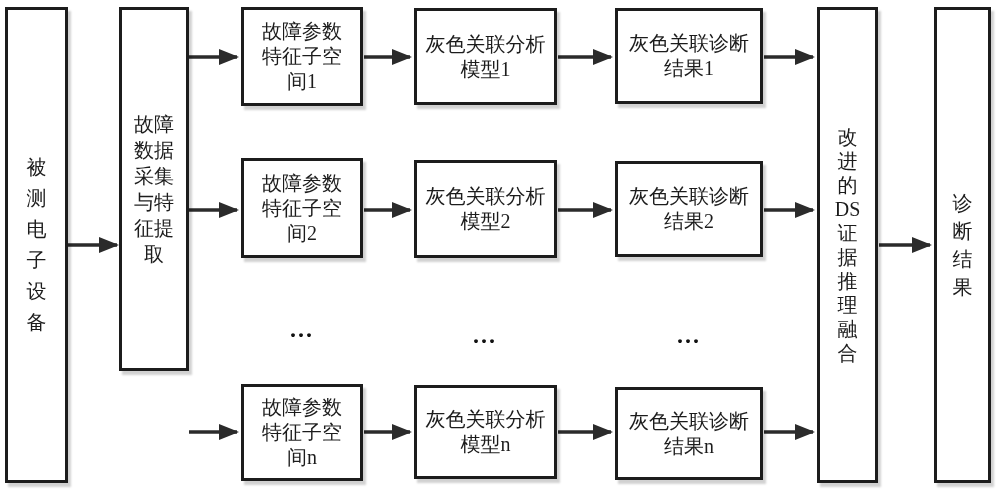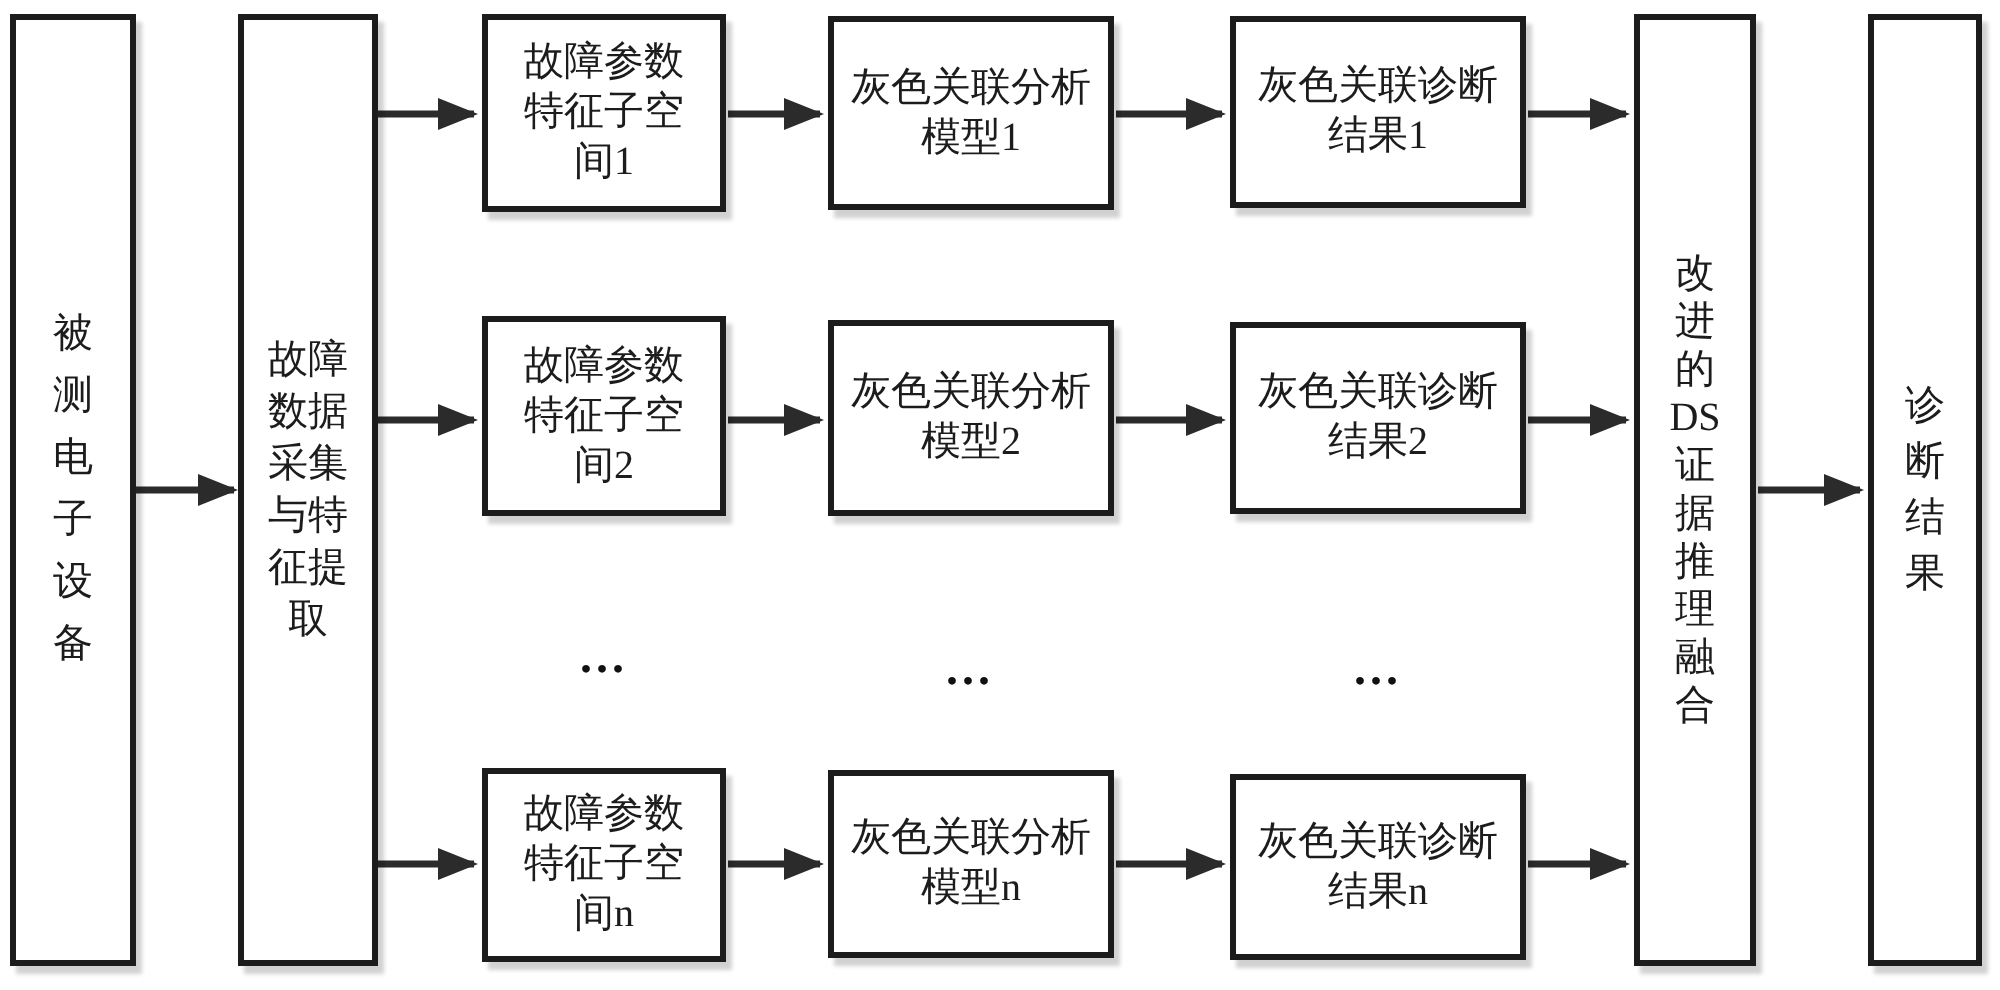--- a/index.html
+++ b/index.html
@@ -79,21 +79,21 @@
 
   <div class="node" style="left:5px;top:7px;width:63px;height:476px">
     <span class="lbl lh-device">被
 测
 电
 子
 设
 备</span>
   </div>
 
-  <div class="node" style="left:119px;top:7px;width:70px;height:476px">
+  <div class="node" style="left:119px;top:7px;width:70px;height:364px">
     <span class="lbl lh-collect">故障
 数据
 采集
 与特
 征提
 取</span>
   </div>
 
   <div class="node" style="left:241px;top:7px;width:122px;height:99px">
     <span class="lbl">故障参数

